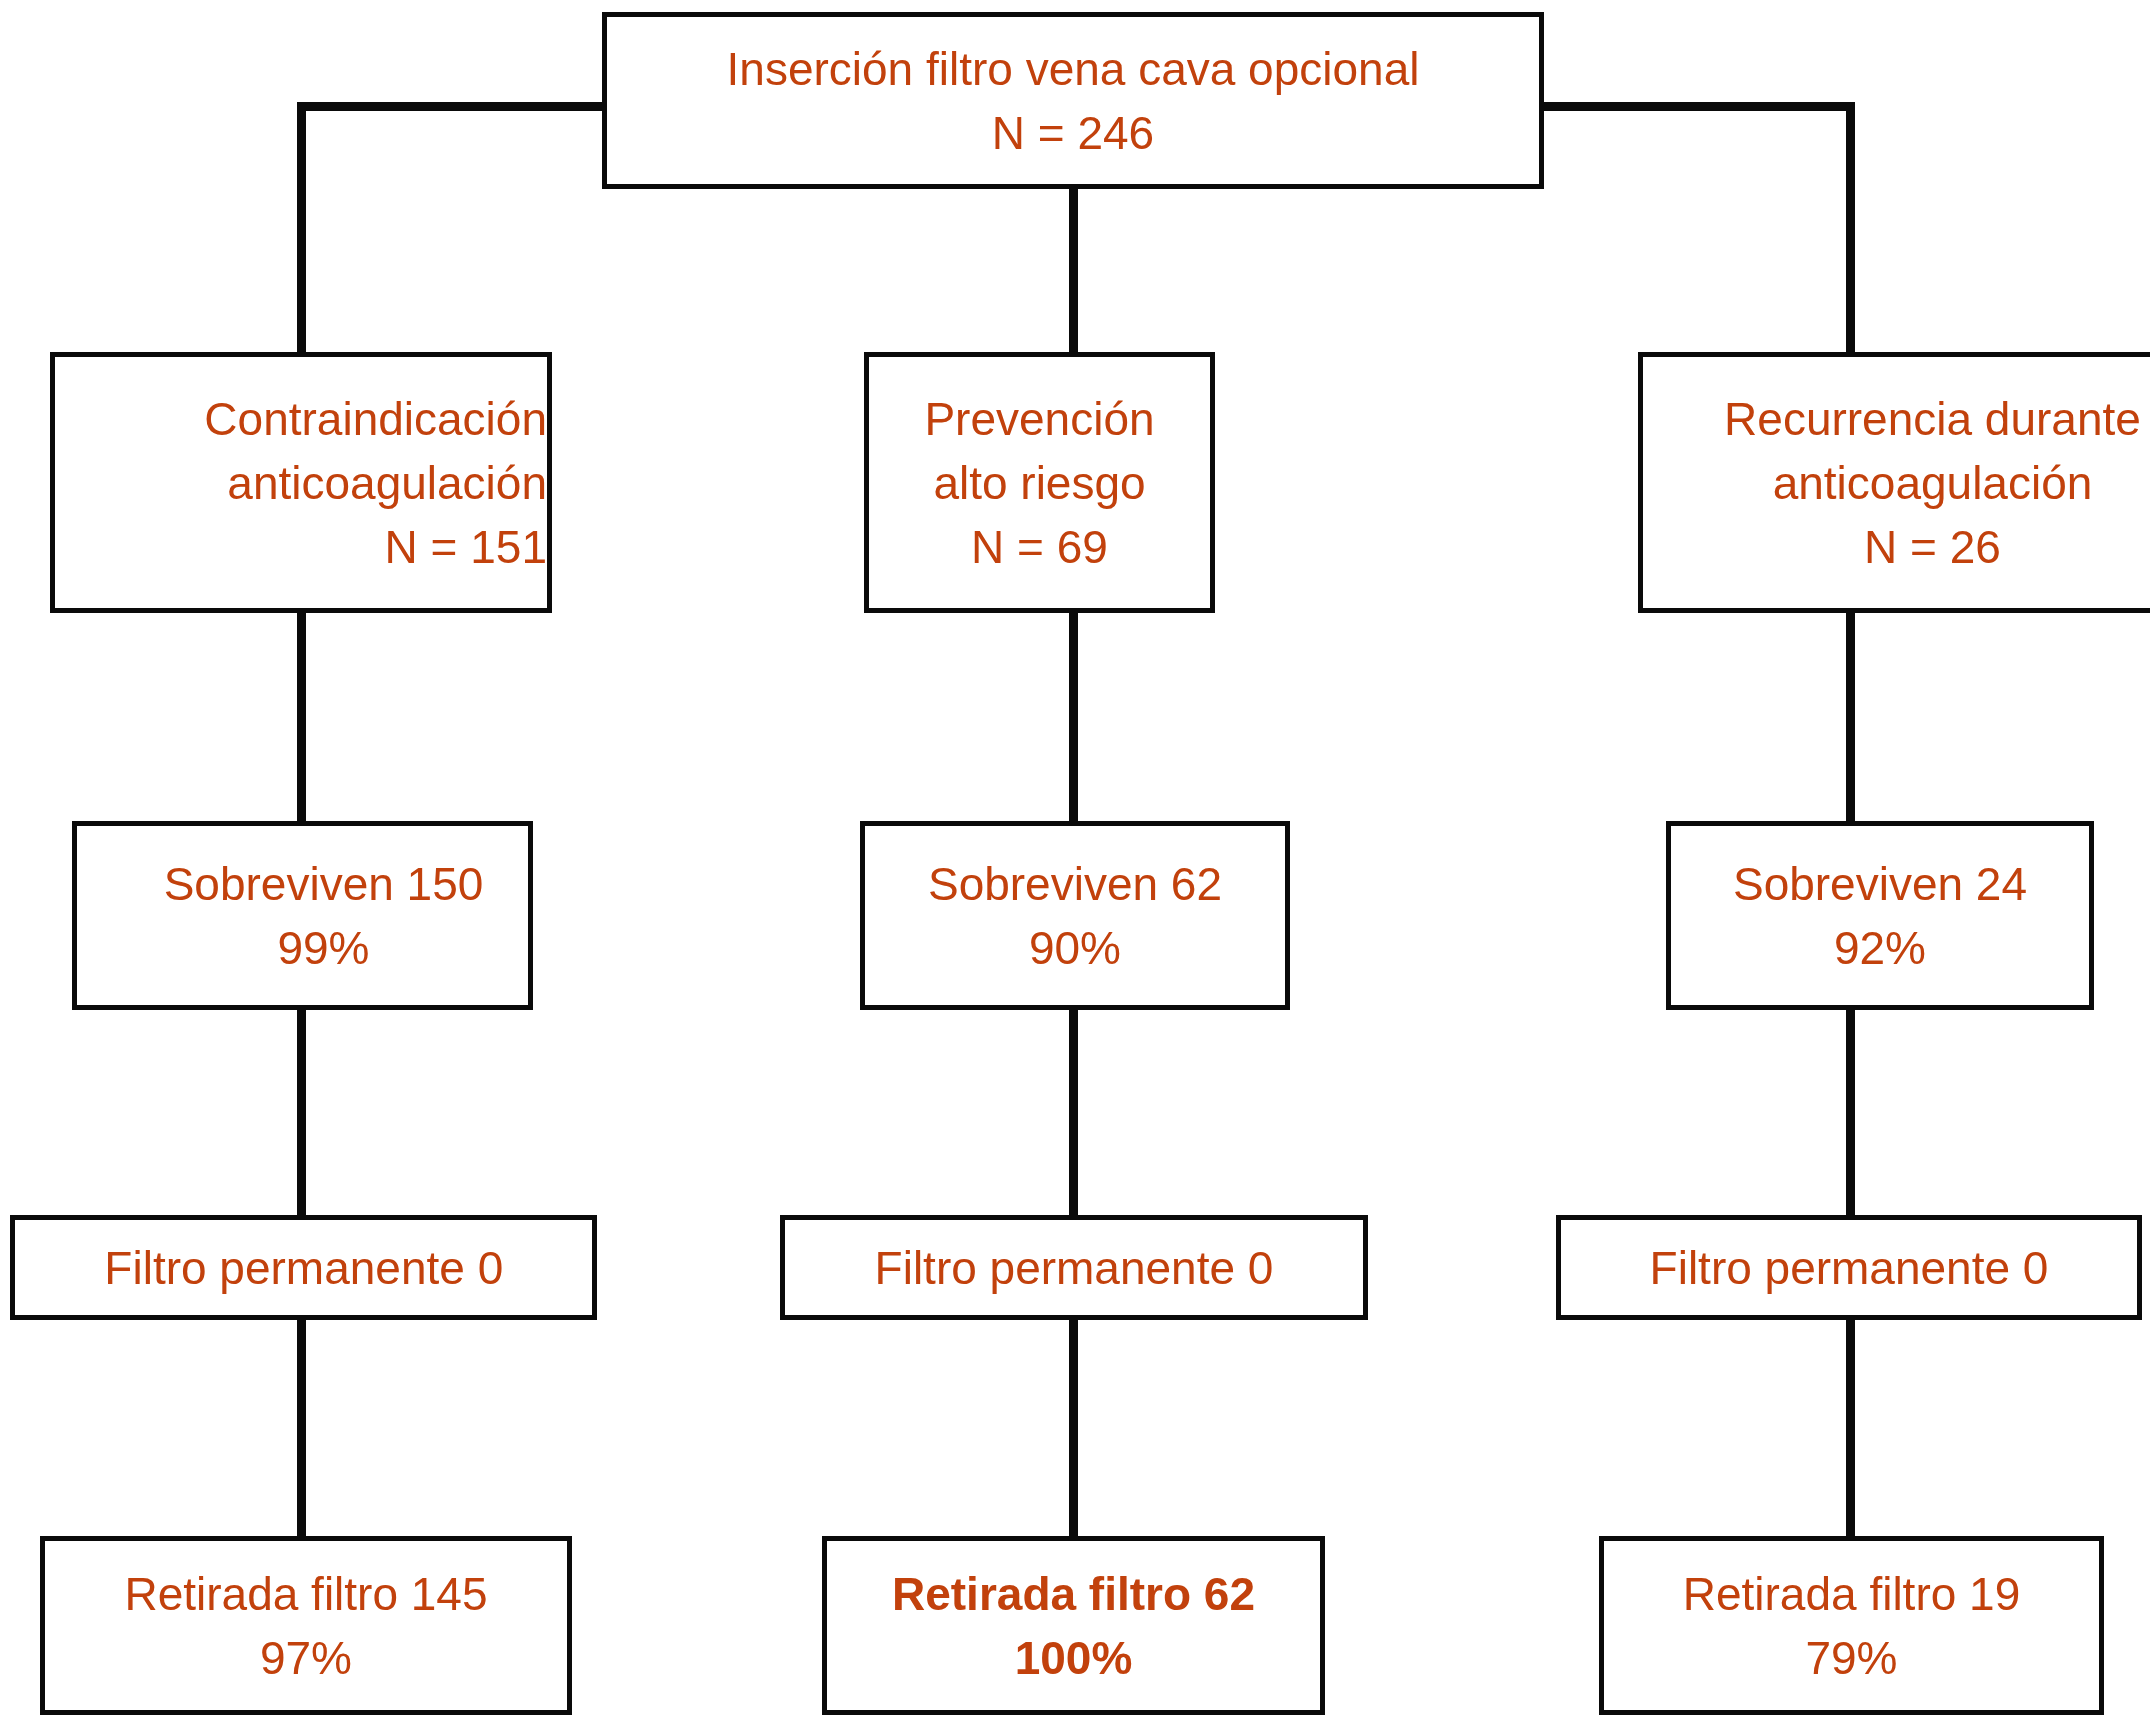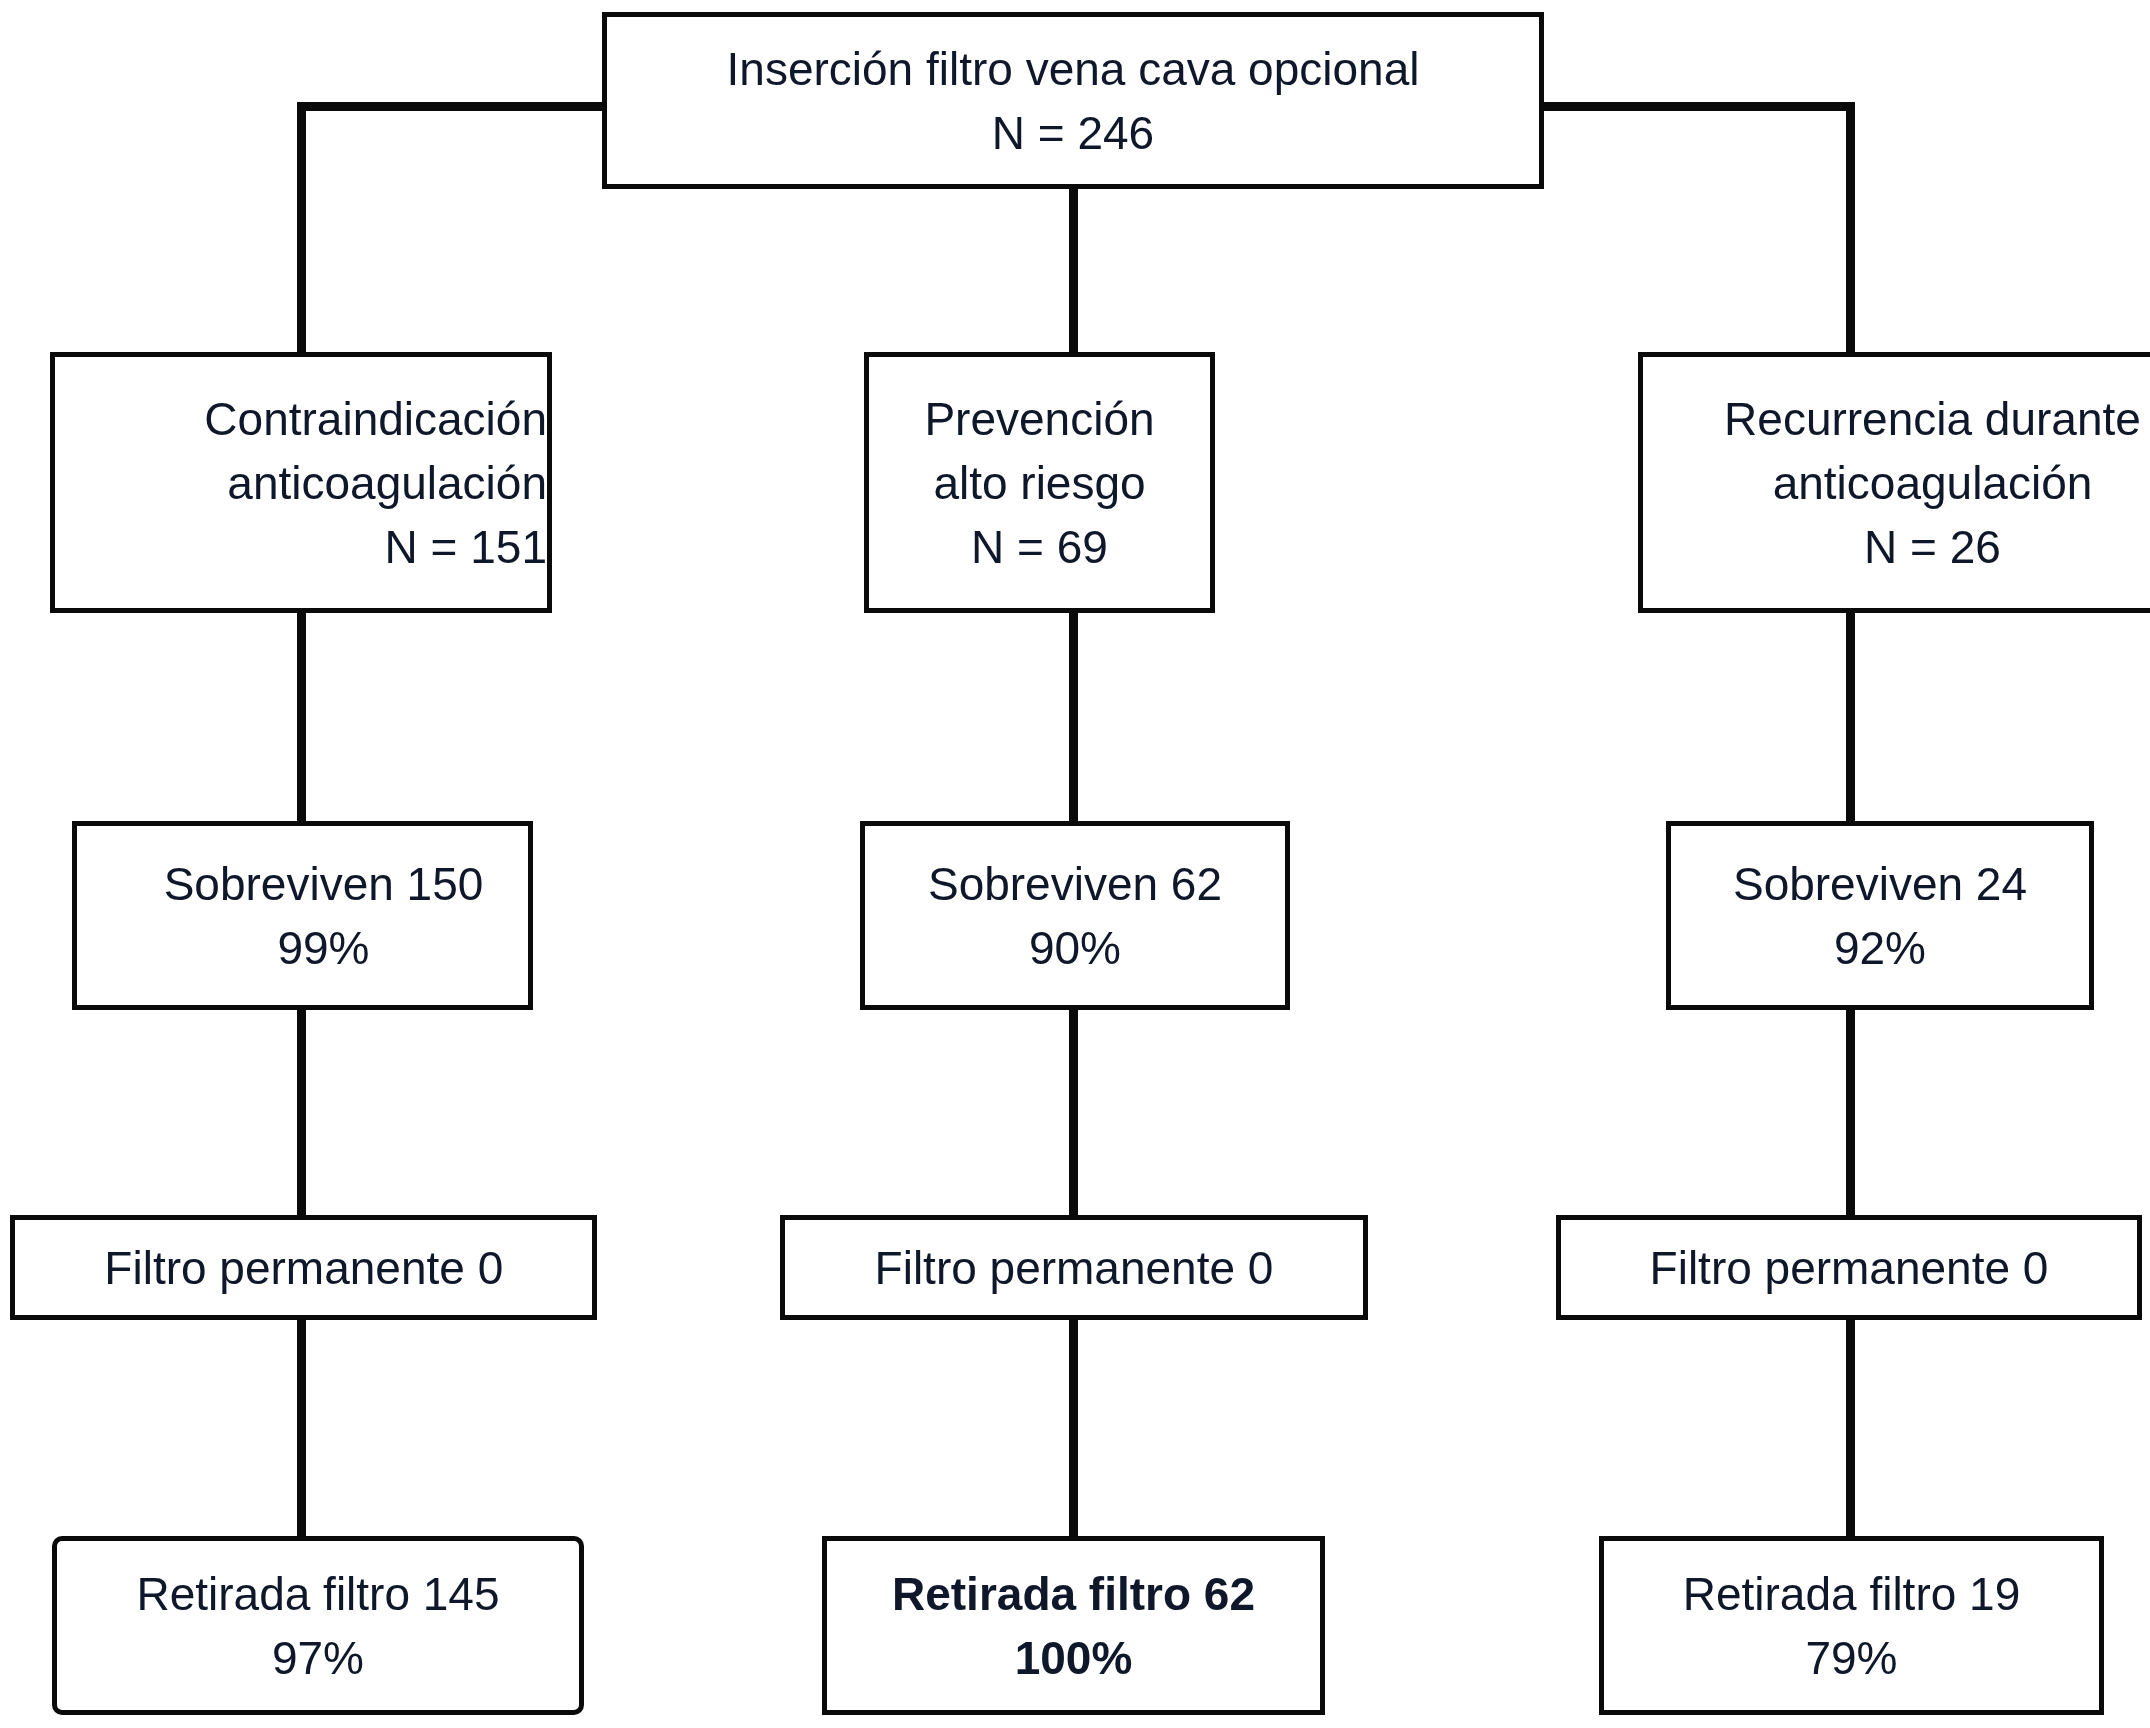--- a/index.html
+++ b/index.html
@@ -6,21 +6,21 @@
     margin: 0;
     padding: 0;
     background: #ffffff;
   }
   .canvas {
     position: relative;
     width: 2030px;
     height: 1729px;
     background: #ffffff;
     font-family: "Liberation Sans", "DejaVu Sans", sans-serif;
-    color: #0f172a;
+    color: #c2410c;
   }
   .line {
     position: absolute;
     background: #0a0a0a;
   }
   .box {
     position: absolute;
     background: #ffffff;
     border: 5.2px solid #0a0a0a;
     box-sizing: border-box;
@@ -96,21 +96,21 @@
   <div class="box" style="left:10.3px; top:1215px; width:587px; height:105px;">
     <div class="tline">Filtro permanente 0</div>
   </div>
   <div class="box" style="left:780px; top:1215px; width:588px; height:105px;">
     <div class="tline">Filtro permanente 0</div>
   </div>
   <div class="box" style="left:1556px; top:1215px; width:586px; height:105px;">
     <div class="tline">Filtro permanente 0</div>
   </div>
 
-  <div class="box" style="left:52px; top:1536px; width:532px; height:179px;border-radius:10px;">
+  <div class="box" style="left:40px; top:1536px; width:532px; height:179px;">
     <div class="tline">Retirada filtro 145</div>
     <div class="tline">97%</div>
   </div>
   <div class="box" style="left:822px; top:1536px; width:503px; height:179px;font-weight:bold;">
     <div class="tline">Retirada filtro 62</div>
     <div class="tline">100%</div>
   </div>
   <div class="box" style="left:1599px; top:1536px; width:505px; height:179px;">
     <div class="tline">Retirada filtro 19</div>
     <div class="tline">79%</div>

